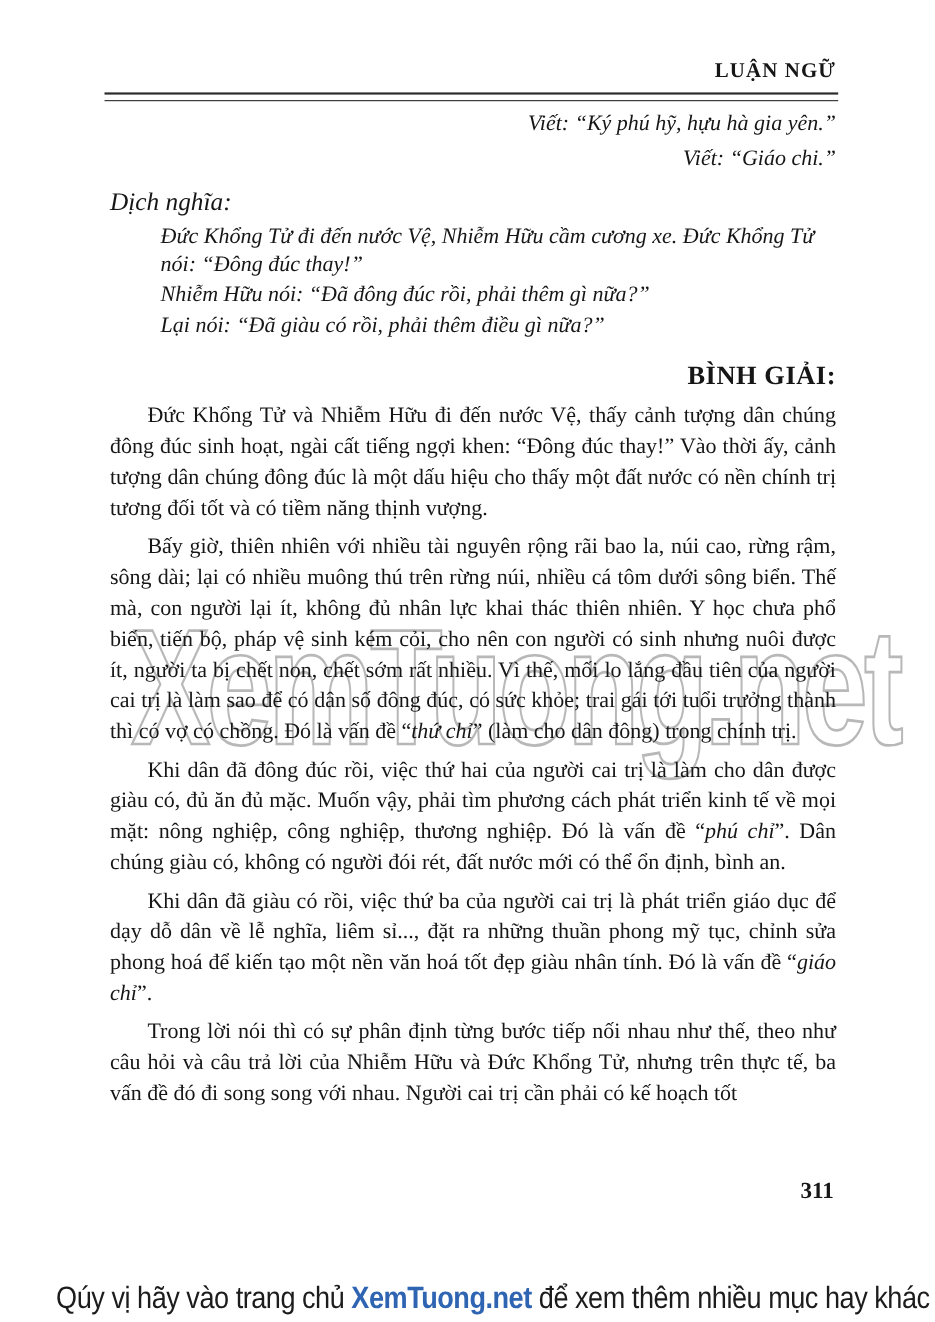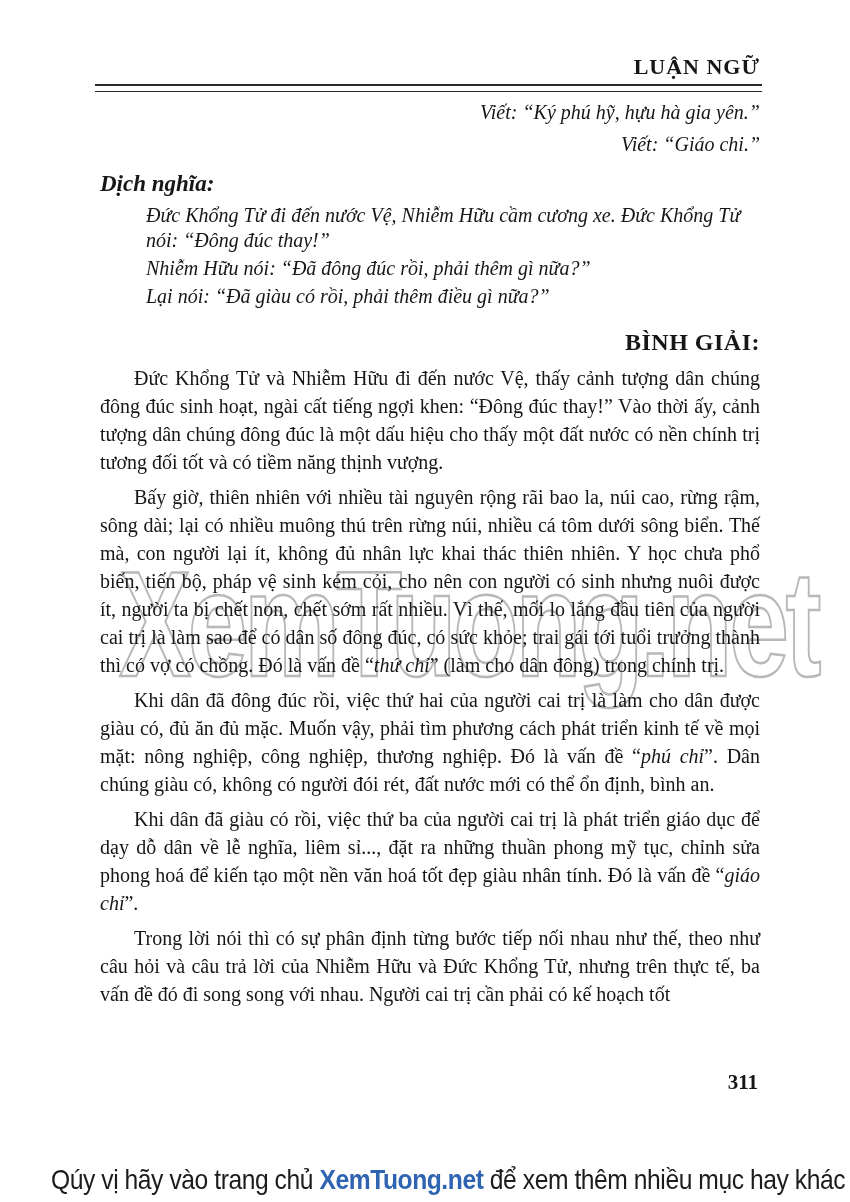--- a/index.html
+++ b/index.html
@@ -4,21 +4,21 @@
 <style>
   html,body{margin:0;padding:0;}
   body{
     width:850px;height:1202px;position:relative;background:#ffffff;
     font-family:"Liberation Serif","DejaVu Serif",serif;color:#161616;
     overflow:hidden;
   }
   
   .header-title{
     position:absolute;top:54px;right:90px;
-    font-size:22px;font-weight:bold;letter-spacing:1px;
+    font-size:19px;font-weight:bold;letter-spacing:1px;
   }
   .header-rule{
     position:absolute;top:84px;left:95px;right:88px;height:5px;
     border-top:2px solid #2b2b2b;border-bottom:1px solid #2b2b2b;
   }
   
   .watermark{
     position:absolute;top:538px;left:0;width:100%;text-align:center;
     font-family:"Liberation Sans","DejaVu Sans",sans-serif;
     font-size:150px;font-weight:bold;letter-spacing:-5px;white-space:nowrap;
@@ -29,21 +29,21 @@
   }
   
   .text-col{
     position:absolute;left:100px;right:90px;top:98px;z-index:1;
     font-size:20px;
   }
   .quotes p{
     margin:0 0 3px 46px;font-style:italic;line-height:29px;text-align:right;
   }
   .dich-nghia-heading{
-    margin:12px 0 6px 0;font-size:23px;font-weight:bold;font-style:italic;
+    margin:12px 0 6px 0;font-size:23px;font-weight:normal;font-style:italic;
   }
   .viet-pars p{
     margin:0 0 3px 46px;font-style:italic;line-height:25px;
   }
   .binh-giai-heading{
     margin:20px 0 8px 0;font-size:24px;font-weight:bold;letter-spacing:.5px;text-align:right;
   }
   .body-pars p{
     margin:0 0 7px 0;line-height:28px;text-align:justify;text-indent:34px;
   }

